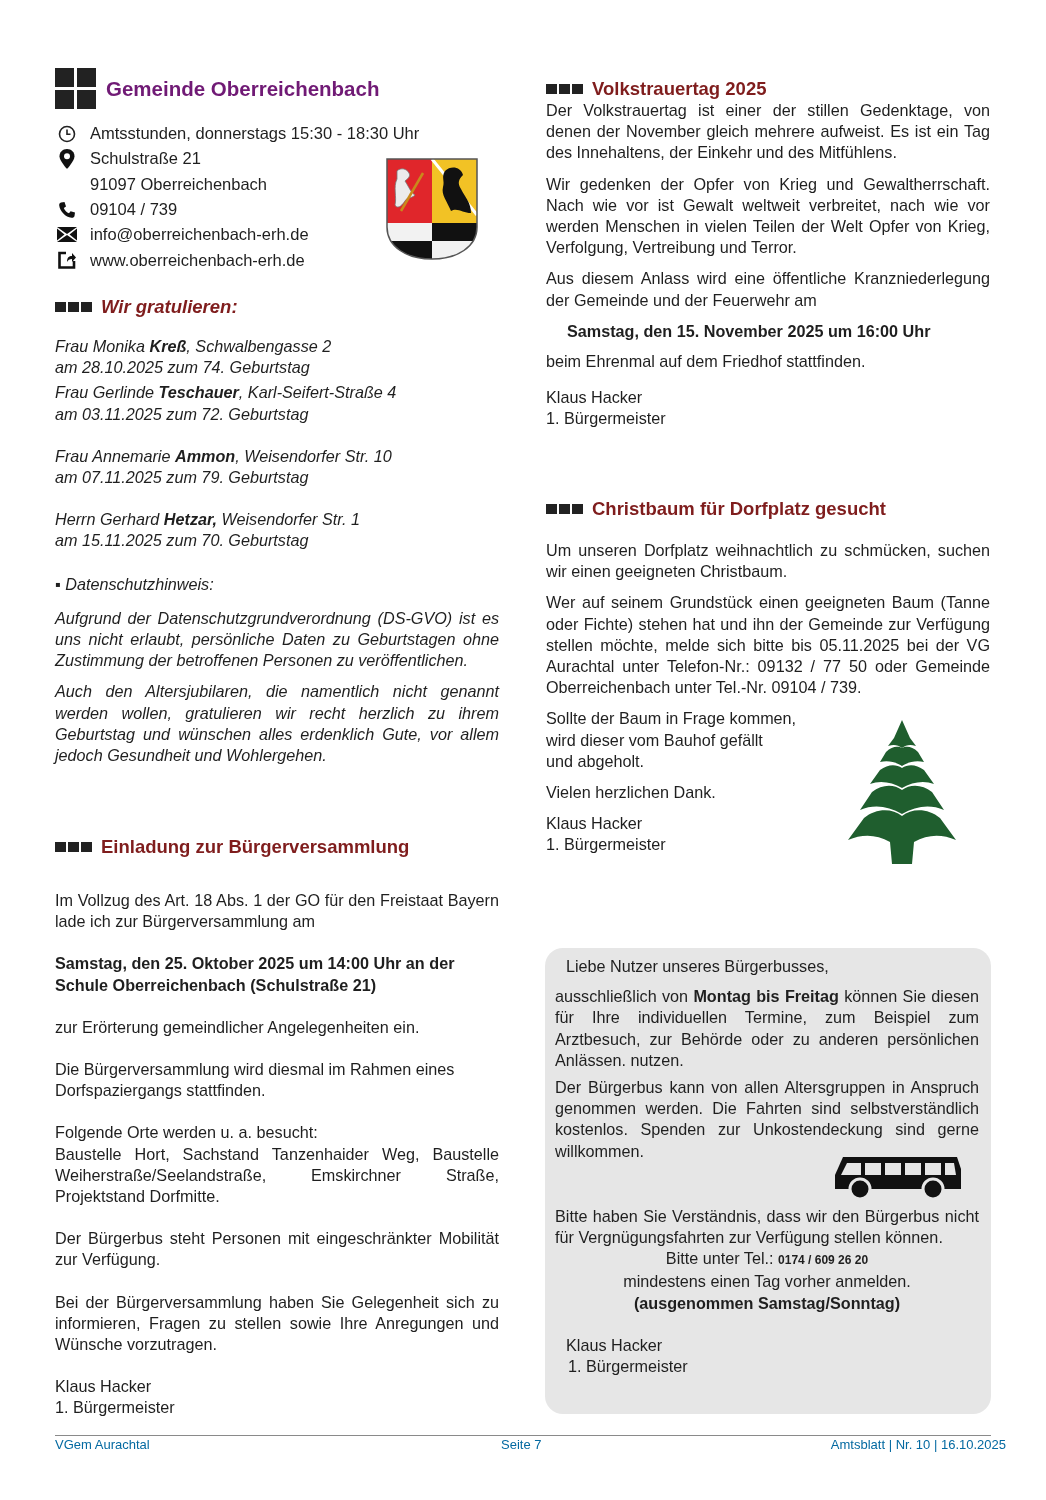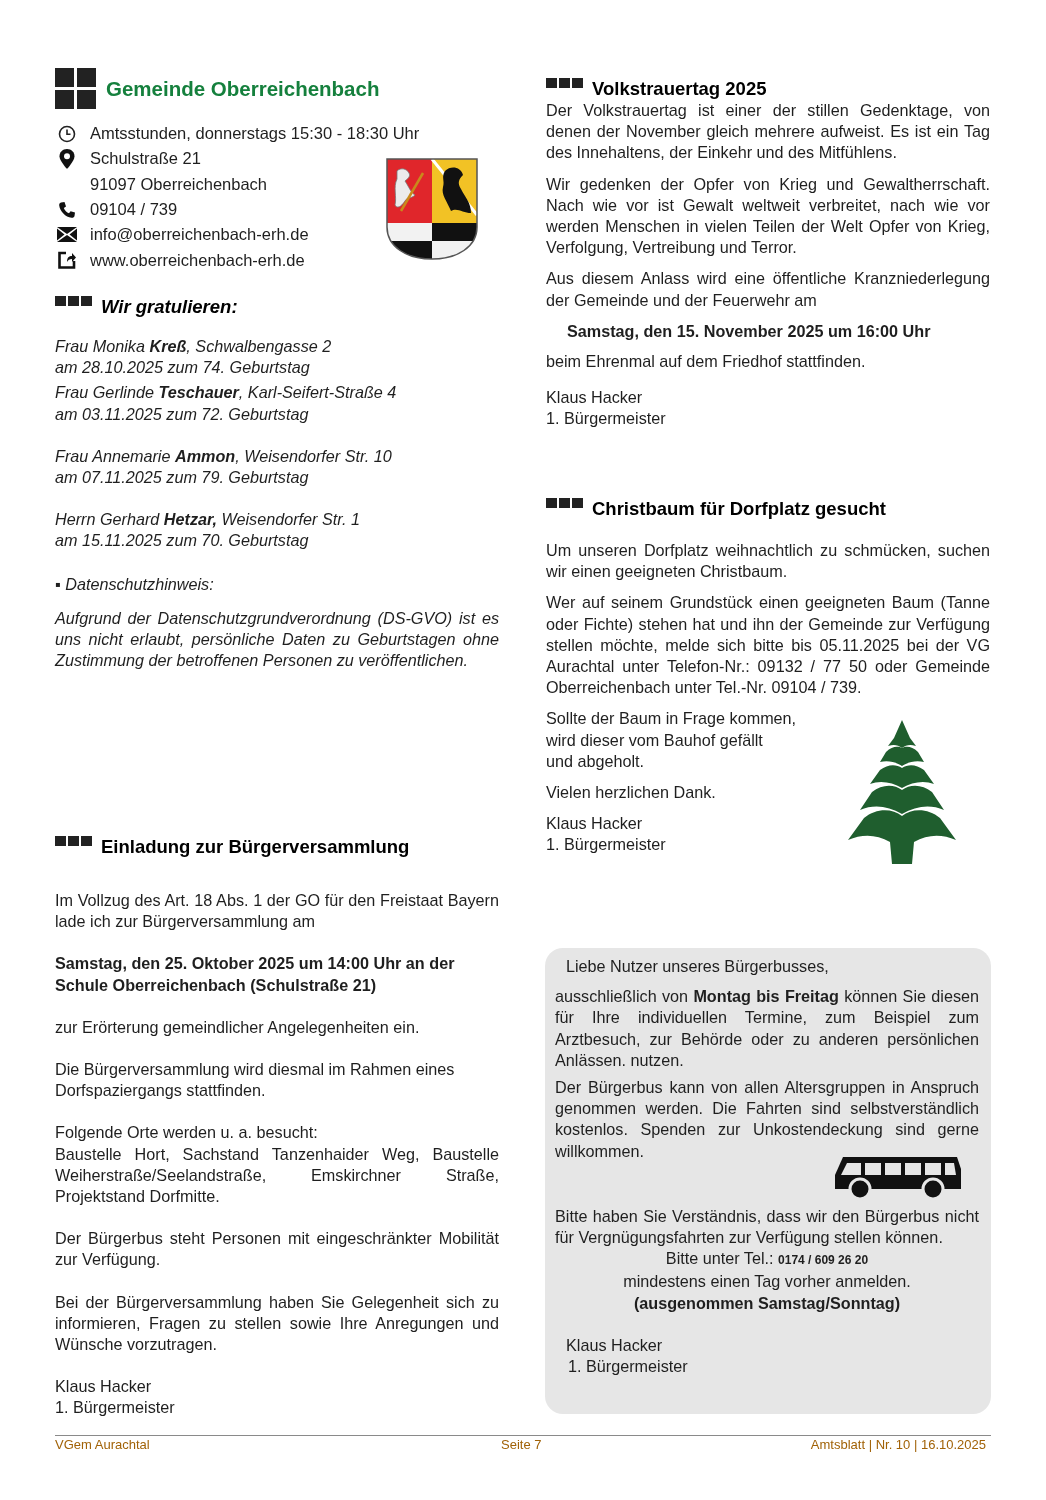--- a/index.html
+++ b/index.html
@@ -4,38 +4,38 @@
 <style>
   html, body { margin: 0; padding: 0; background: #ffffff; }
   body { width: 1046px; height: 1500px; position: relative; overflow: hidden;
          font-family: "Liberation Sans", sans-serif; color: #1f1f1f; font-size: 16.2px; }
   .col { position: absolute; top: 0; }
   .left { left: 55px; width: 444px; }
   .right { left: 546px; width: 444px; }
   p { margin: 0; line-height: 21.2px; }
   .just { text-align: justify; }
   .bold { font-weight: bold; }
-  .sec-head { display: flex; font-size: 18.5px; font-weight: bold; color: #000000; }
+  .sec-head { display: flex; align-items: center; font-size: 18.5px; font-weight: bold; color: #7f1d1d; }
   .squares { display: inline-flex; gap: 2px; margin-right: 9px; }
   .squares span { display: inline-block; width: 11px; height: 10px; background: #222; }
 
   
   .logo-head { position: absolute; left: 55px; top: 68px; display: flex; align-items: center; }
   .logo-grid { display: grid; grid-template-columns: 19px 19px; grid-template-rows: 19px 19px; gap: 3px; margin-right: 10px; }
   .logo-grid span { background: #222; display: block; }
-  .logo-title { font-size: 20.5px; font-weight: bold; color: #15803d; }
+  .logo-title { font-size: 20.5px; font-weight: bold; color: #701a75; }
   .contact { position: absolute; left: 55px; top: 121px; }
   .contact-row { display: flex; align-items: center; height: 25.3px; font-size: 16.5px; }
   .contact-row .ic { width: 24px; height: 20px; margin-right: 11px; display: flex; align-items: center; justify-content: center; }
   .crest { position: absolute; left: 385px; top: 157px; width: 94px; height: 104px; }
 
   
   .busbox { position: absolute; left: 545px; top: 948px; width: 446px; height: 466px; background: #e6e6e6; border-radius: 18px; }
   .footer-line { position: absolute; left: 55px; top: 1435px; width: 936px; height: 1px; background: #8a8a8a; }
-  .footer { position: absolute; top: 1437px; font-size: 13px; color: #a16207; }
+  .footer { position: absolute; top: 1437px; font-size: 13px; color: #0369a1; }
 </style>
 </head>
 <body>
 
 <div class="logo-head">
   <div class="logo-grid">
     <span></span>
       <span></span>
       <span></span>
       <span></span>
@@ -139,20 +139,21 @@
       <p><span>Frau Annemarie </span><span class="bold">Ammon</span><span>, Weisendorfer Str. 10</span></p>
       <p>am 07.11.2025 zum 79. Geburtstag</p>
     </div>
     <div style="margin-bottom:22px;">
       <p><span>Herrn Gerhard </span><span class="bold">Hetzar,</span><span> Weisendorfer Str. 1</span></p>
       <p>am 15.11.2025 zum 70. Geburtstag</p>
     </div>
   </div>
   <p style="margin-bottom:13px;">▪ Datenschutzhinweis:</p>
   <p class="just" style="margin-bottom:10px;">Aufgrund der Datenschutzgrundverordnung (DS-GVO) ist es uns nicht erlaubt, persönliche Daten zu Geburtstagen ohne Zustimmung der betroffenen Personen zu veröffentlichen.</p>
+  <p class="just">Auch den Altersjubilaren, die namentlich nicht genannt werden wollen, gratulieren wir recht herzlich zu ihrem Geburtstag und wünschen alles erdenklich Gute, vor allem jedoch Gesundheit und Wohlergehen.</p>
 </div>
 
 <div class="col left" style="top:836px;">
   <div class="sec-head">
     <span class="squares">
         <span></span>
         <span></span>
         <span></span>
       </span>
     <span>Einladung zur Bürgerversammlung</span>
@@ -242,13 +243,13 @@
         <path d="M112 8 H121 L123 20 H112 Z"></path>
     </g>
     <circle cx="27" cy="34" r="10" fill="#111" stroke="#e6e6e6" stroke-width="3"></circle>
     <circle cx="100" cy="34" r="10" fill="#111" stroke="#e6e6e6" stroke-width="3"></circle>
   </svg>
 </div>
 
 <div class="footer-line"></div>
 <div class="footer" style="left:55px;">VGem Aurachtal</div>
 <div class="footer" style="left:501px;">Seite 7</div>
-<div class="footer" style="right:60px;">Amtsblatt | Nr. 10 | 16.10.2025</div>
+<div class="footer" style="right:40px;">Amtsblatt | Nr. 10 | 16.10.2025</div>
 
 </body></html>

